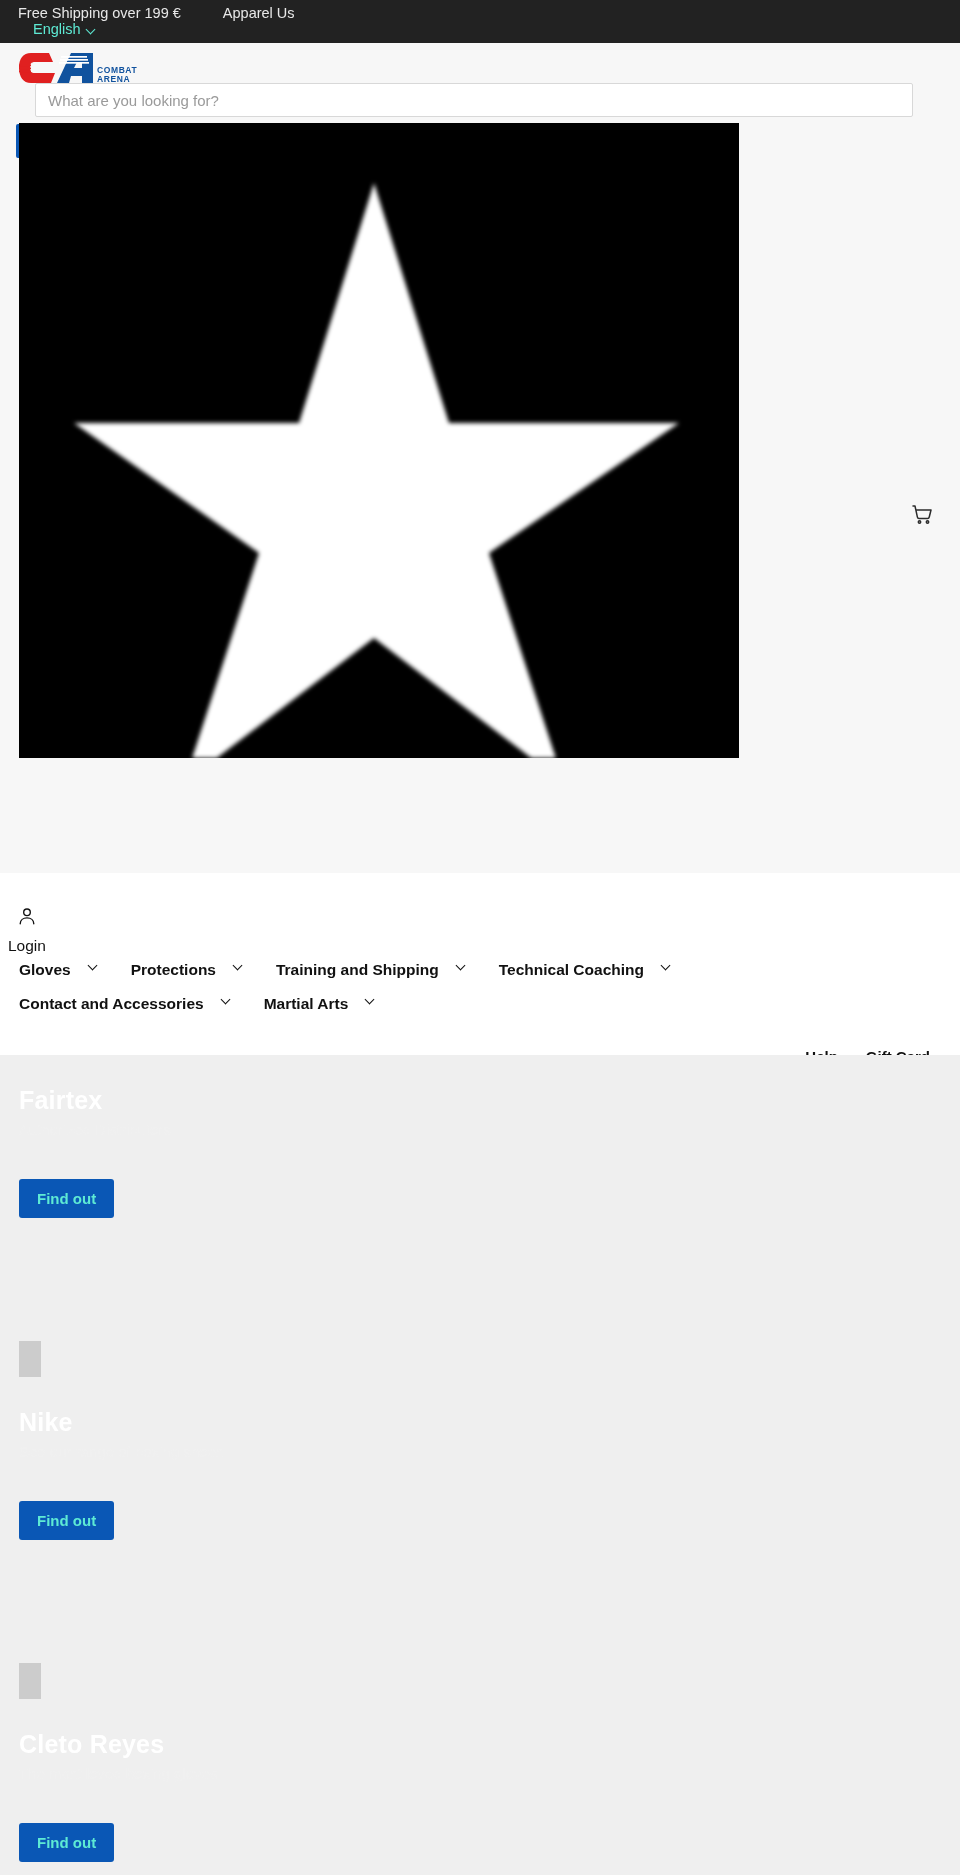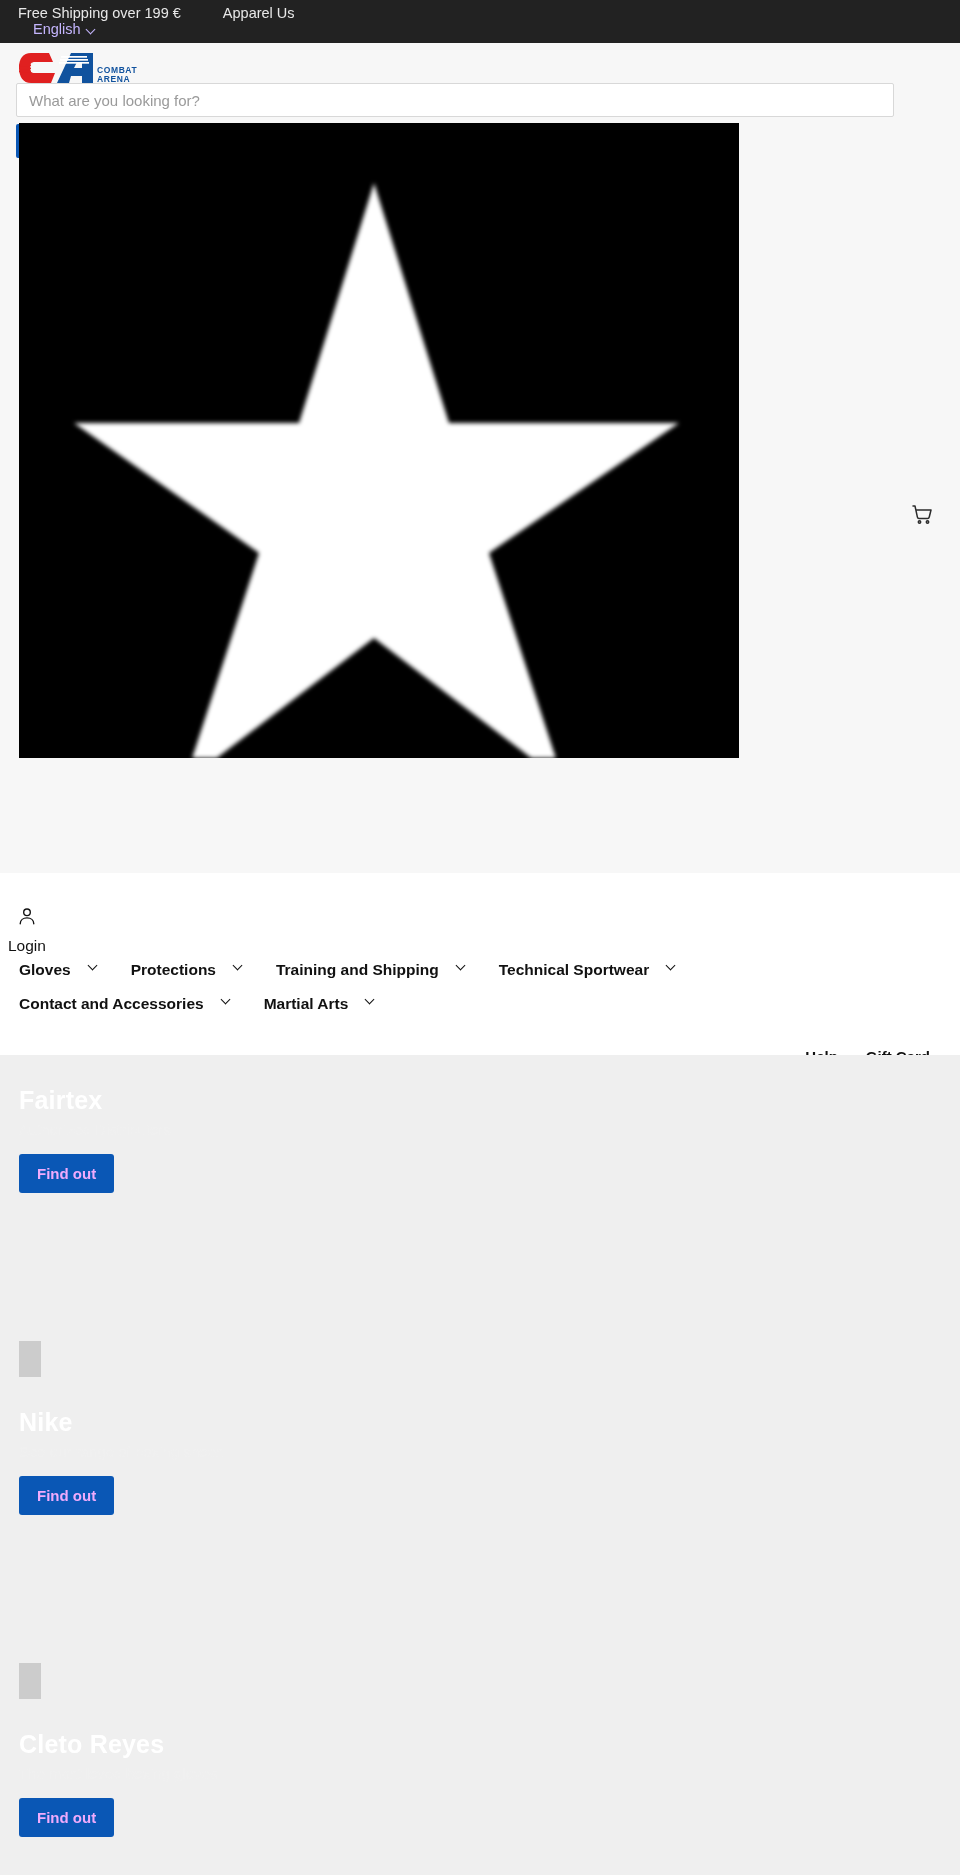--- a/index.html
+++ b/index.html
@@ -22,21 +22,21 @@
     font-size: 14.5px;
     position: relative;
   }
   .topbar-links { display: flex; gap: 42px; }
   .topbar-links a { color: #e8e8e8; text-decoration: none; }
   .lang-select {
     position: absolute;
     left: 33px;
     top: 21px;
     font-size: 14.5px;
-    color: #c4b5fd;
+    color: #5eead4;
     display: flex;
     align-items: center;
     gap: 6px;
     cursor: pointer;
   }
   .chev { display: inline-block; width: 9px; height: 9px; position: relative; }
   .chev::before {
     content: "";
     position: absolute;
     left: 0; top: 1px;
@@ -67,20 +67,21 @@
   .searchbox {
     width: 100%;
     height: 34px;
     border: 1px solid #d8d8d8;
     background: #ffffff;
     border-radius: 2px;
     padding: 0 12px;
     font-size: 15px;
     color: #0c4a6e;
     font-family: "Liberation Sans", sans-serif;
+    margin-left: 19px;
   }
   .searchbox::placeholder { color: #9a9a9a; }
   .search-btn {
     position: absolute;
     left: 16px; top: 81px;
     width: 40px; height: 34px;
     background: #0a57b5;
     border: none;
     border-radius: 2px;
     display: flex;
@@ -179,23 +180,23 @@
     letter-spacing: .2px;
   }
   .brand-sub {
     font-size: 15px;
     color: #f0f0f0;
     margin-top: 6px;
     opacity: .92;
   }
   .find-btn {
     display: inline-block;
-    margin-top: 16px;
+    margin-top: 41px;
     background: #0a57b5;
-    color: #f0abfc;
+    color: #5eead4;
     font-size: 15px;
     font-weight: bold;
     border: none;
     border-radius: 3px;
     padding: 11px 18px;
     cursor: pointer;
     font-family: "Liberation Sans", sans-serif;
   }
   .brand-chip {
     position: absolute;
@@ -282,21 +283,21 @@
       </div>
       <div class="navitem">
         <span>Protections</span>
         <span class="chev"></span>
       </div>
       <div class="navitem">
         <span>Training and Shipping</span>
         <span class="chev"></span>
       </div>
       <div class="navitem">
-        <span>Technical Sportwear</span>
+        <span>Technical Coaching</span>
         <span class="chev"></span>
       </div>
       <div class="navitem">
         <span>Contact and Accessories</span>
         <span class="chev"></span>
       </div>
       <div class="navitem">
         <span>Martial Arts</span>
         <span class="chev"></span>
       </div>

